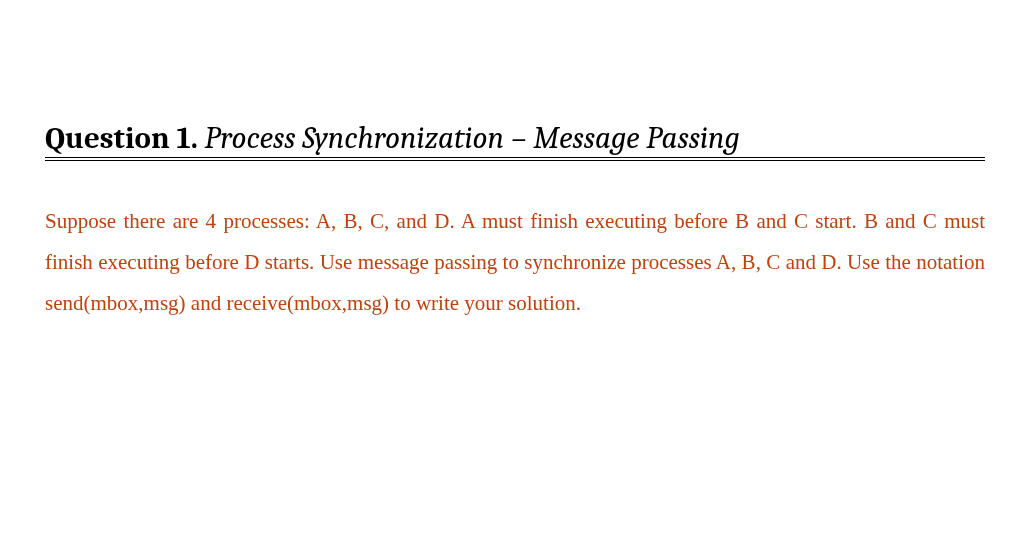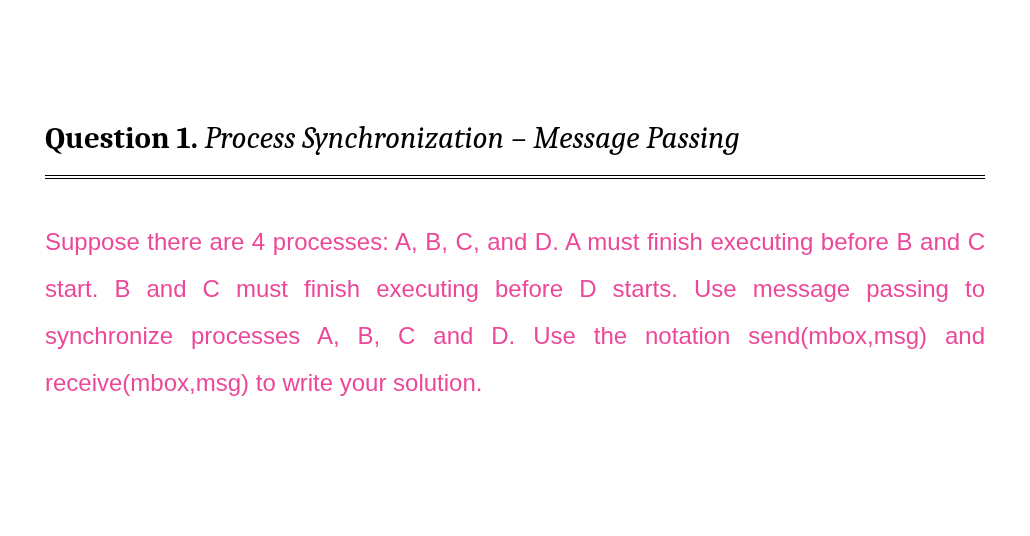--- a/index.html
+++ b/index.html
@@ -9,43 +9,42 @@
     }
     body {
       width: 1030px;
       height: 536px;
       background: #ffffff;
       font-family: Cambria, Georgia, 'Times New Roman', serif;
       color: #000000;
       padding: 120px 45px 0 45px;
     }
     .heading-row {
-      padding-bottom: 18px;
       border-bottom: 4px double #000000;
       margin-bottom: 40px;
     }
     .heading {
       font-size: 31px;
       line-height: 1.2;
     }
     .heading .label {
       font-weight: bold;
       font-style: normal;
     }
     .heading .title {
       font-weight: normal;
       font-style: italic;
     }
     .body-text {
-      font-family: Liberation Sans, sans-serif;
-      font-size: 24px;
+      font-family: Liberation Serif, serif;
+      font-size: 21px;
       line-height: 1.95;
       text-align: justify;
       text-justify: inter-word;
-      color: #ec4899;
+      color: #c2410c;
     }
   </style>
 </head>
 <body>
 
 <div class="heading-row">
   <div class="heading">
     <span class="label">Question 1.</span>
     <span> </span>
     <span class="title">Process Synchronization – Message Passing</span>

